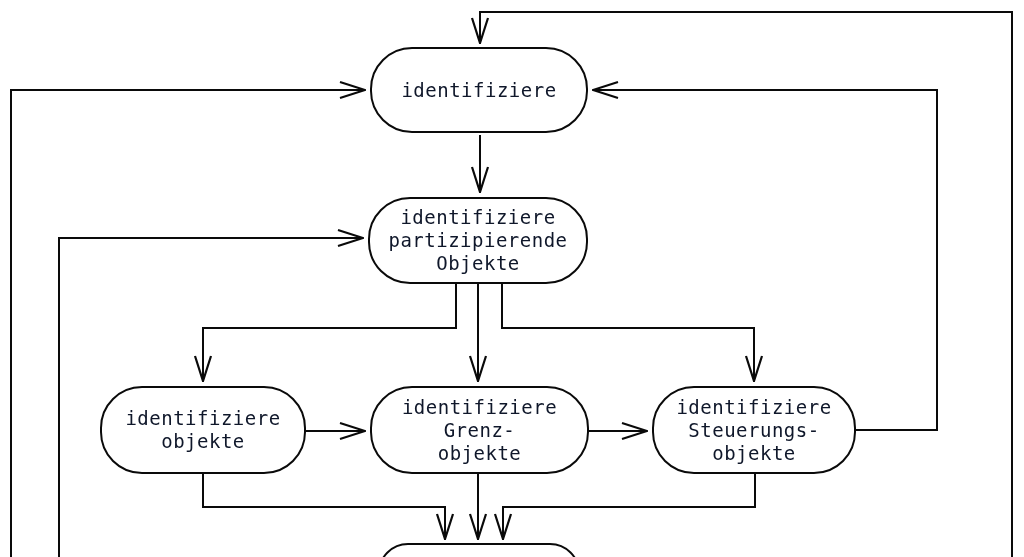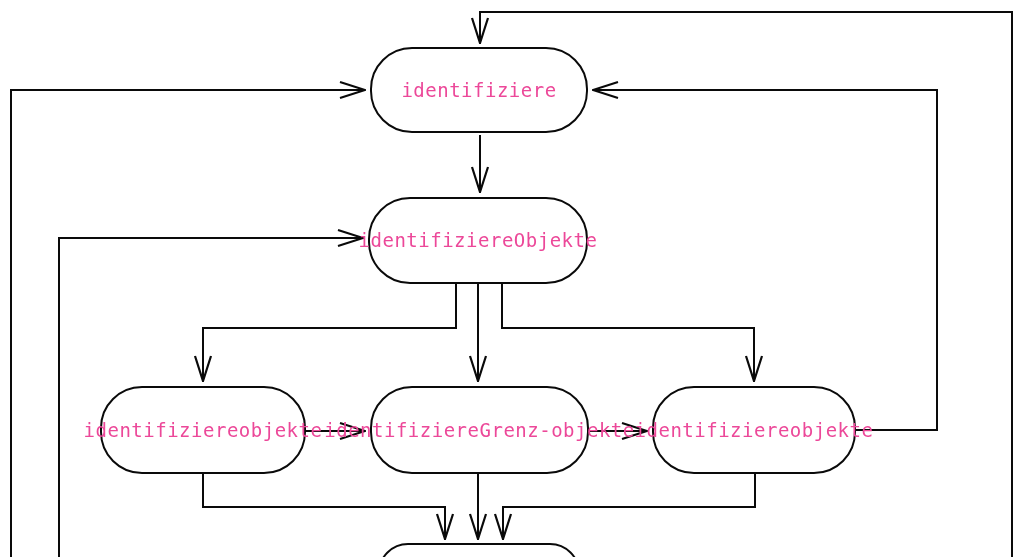--- a/index.html
+++ b/index.html
@@ -21,26 +21,27 @@
     stroke: #0a0a0a;
     stroke-width: 2;
   }
   .node {
     position: absolute;
     box-sizing: border-box;
     border: 2.4px solid #0a0a0a;
     border-radius: 42px;
     background: #ffffff;
     display: flex;
+    flex-direction: column;
     align-items: center;
     justify-content: center;
     text-align: center;
     font-size: 19px;
     line-height: 23px;
-    color: #ec4899;
+    color: #0f172a;
     letter-spacing: 0.5px;
     white-space: nowrap;
   }
   .node.partial {
     border-radius: 30px;
   }
 </style>
 </head>
 <body>
 
@@ -67,35 +68,37 @@
     <path class="edge" d="M 478 474 L 478 539" marker-end="url(#arrowhead)"></path>
     <path class="edge" d="M 755 474 L 755 507 L 503 507 L 503 539" marker-end="url(#arrowhead)"></path>
   </svg>
 
   <div class="node" style="left:370px; top:47px; width:218px; height:86px;">
     <span>identifiziere</span>
   </div>
 
   <div class="node" style="left:368px; top:197px; width:220px; height:87px;">
     <span>identifiziere</span>
+    <span>partizipierende</span>
     <span>Objekte</span>
   </div>
 
   <div class="node" style="left:100px; top:386px; width:206px; height:88px;">
     <span>identifiziere</span>
     <span>objekte</span>
   </div>
 
   <div class="node" style="left:370px; top:386px; width:219px; height:88px;">
     <span>identifiziere</span>
     <span>Grenz-</span>
     <span>objekte</span>
   </div>
 
   <div class="node" style="left:652px; top:386px; width:204px; height:88px;">
     <span>identifiziere</span>
+    <span>Steuerungs-</span>
     <span>objekte</span>
   </div>
 
   <div class="node partial" style="left:378px; top:543px; width:202px; height:80px;">
   </div>
 
 </div>
 
 </body></html>

